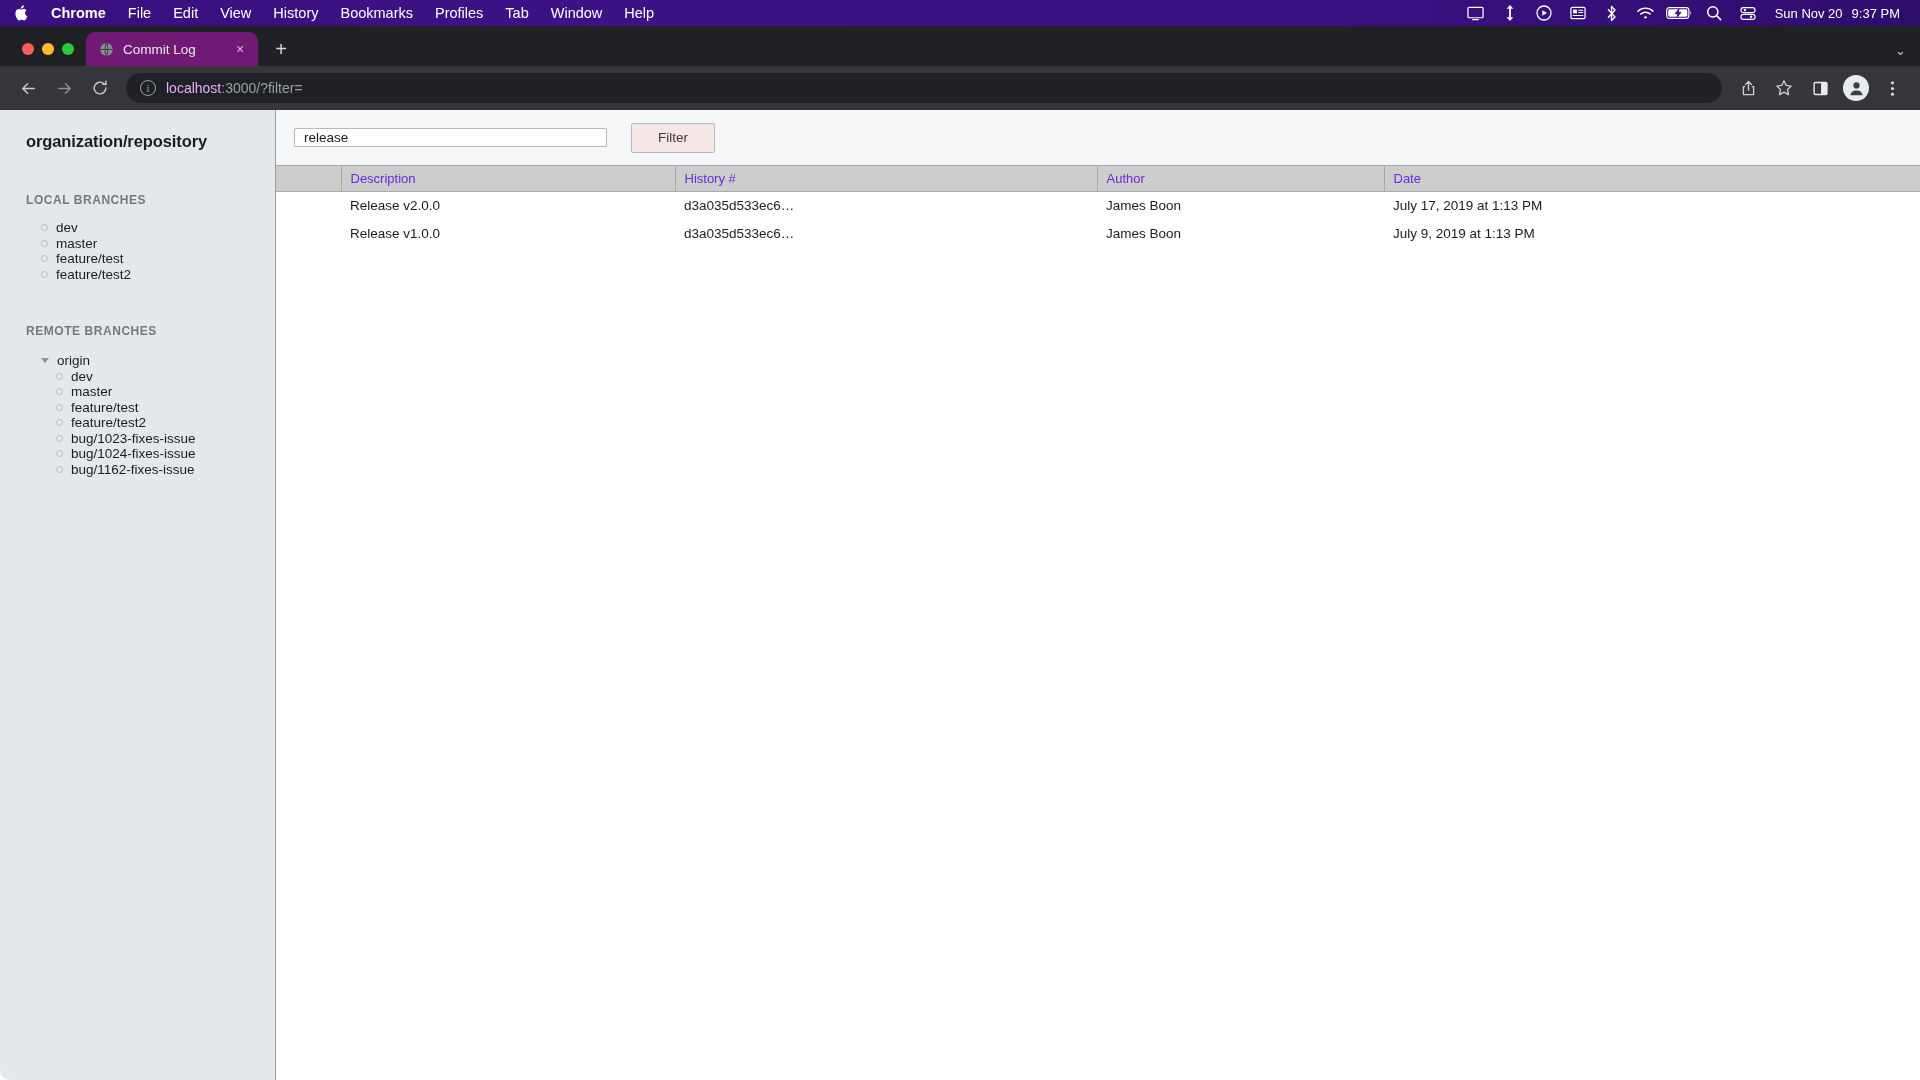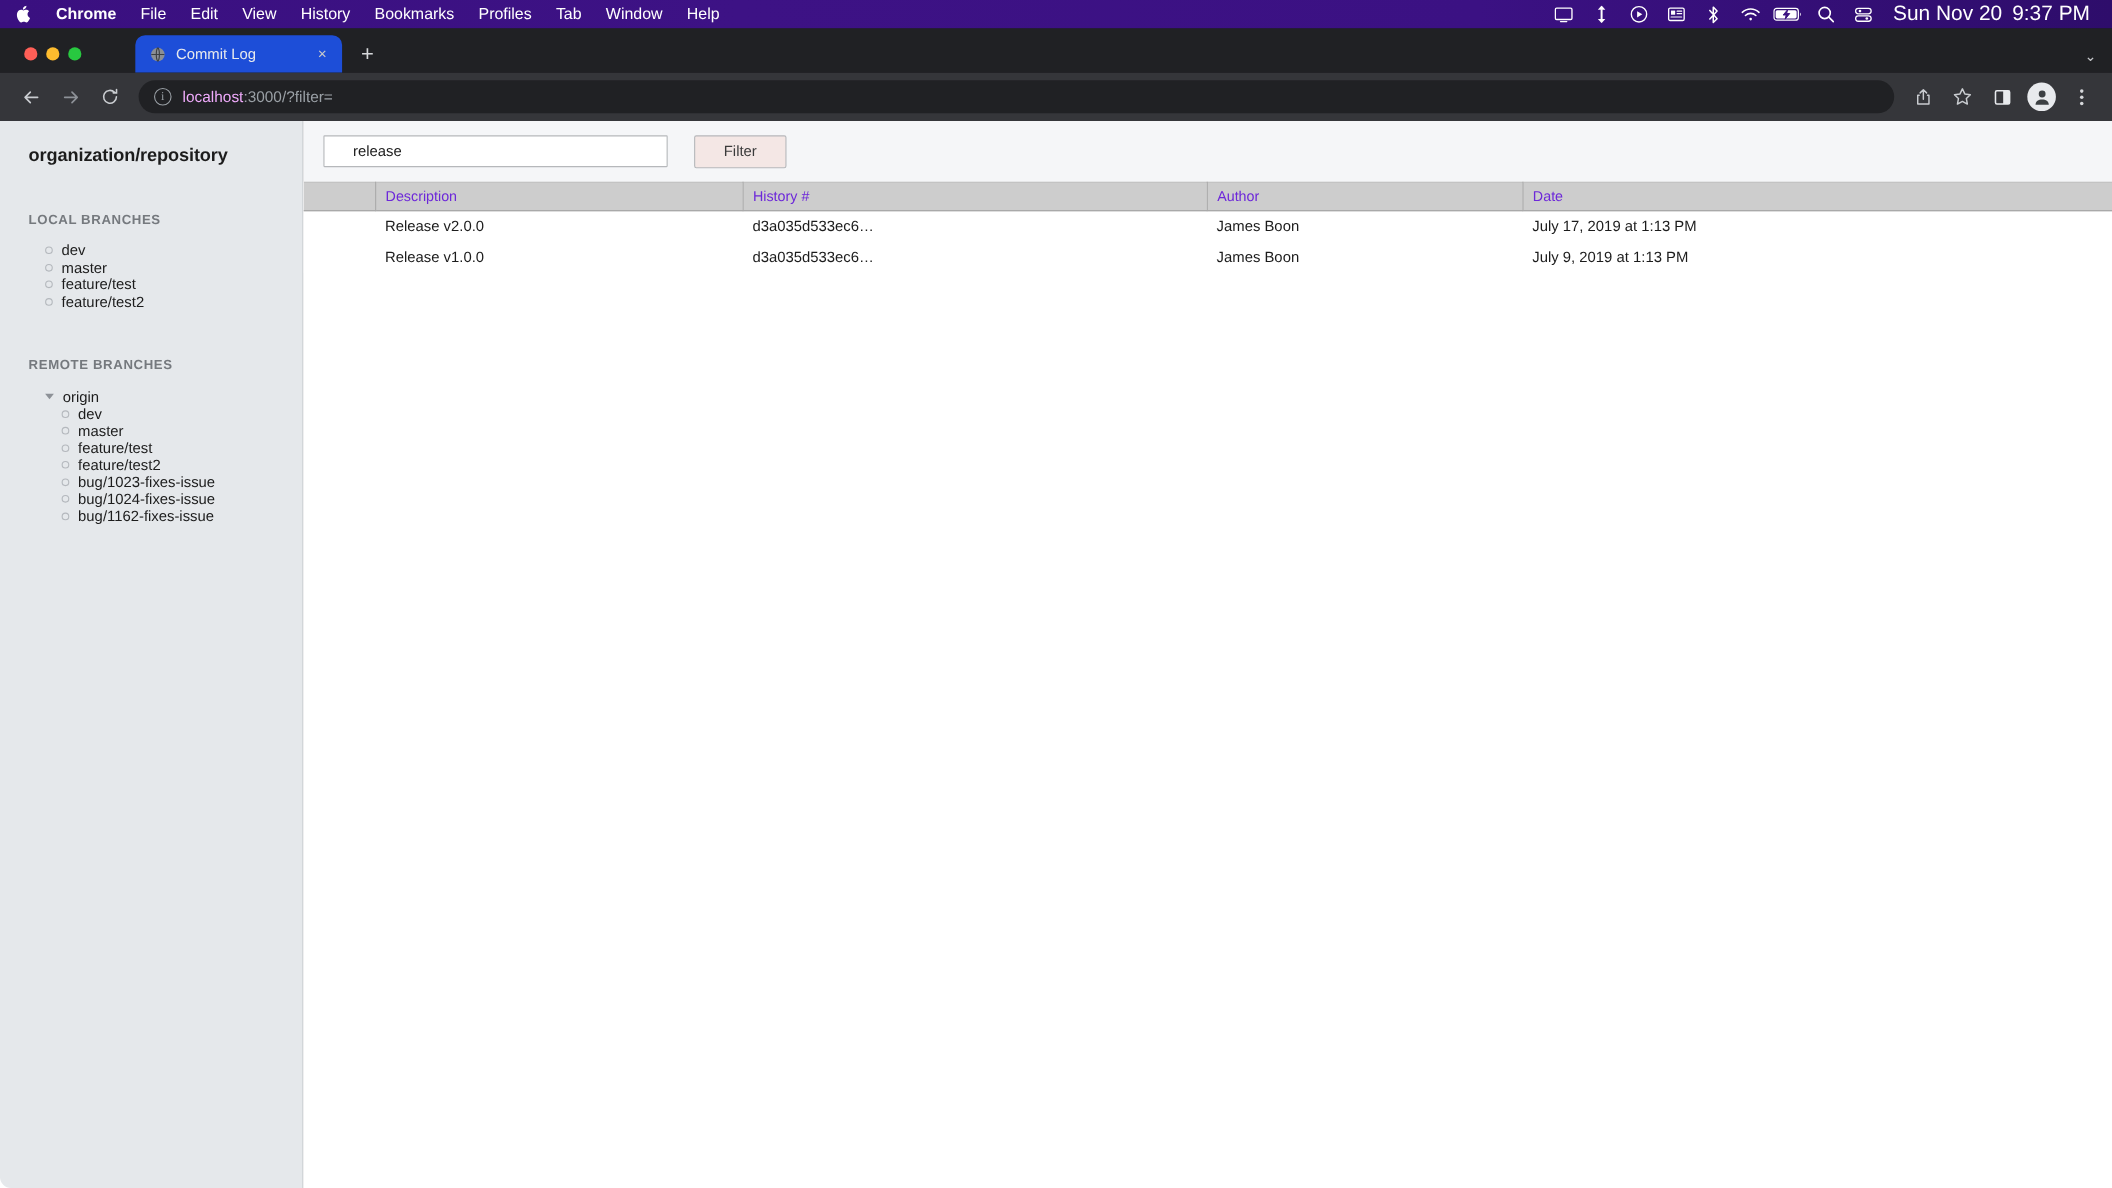--- a/index.html
+++ b/index.html
@@ -27,21 +27,21 @@
     font-size: 14.5px; padding: 0 11px; line-height: 26px; white-space: nowrap;
   }
   .mb-item.bold { font-weight: bold; }
   #menubar-right {
     margin-left: auto; display: flex; align-items: center; gap: 0px; padding-right: 12px;
   }
   .mb-icon {
     width: 34px; height: 26px; display: flex; align-items: center; justify-content: center;
   }
   .mb-clock {
-    font-size: 19px; padding: 0 8px 0 10px; white-space: nowrap;
+    font-size: 13px; padding: 0 8px 0 10px; white-space: nowrap;
   }
   .mb-clock .mb-time { margin-left: 9px; }
 
   
   #window {
     position: absolute; top: 26px; left: 0;
     width: 1920px; height: 1054px;
     background: #202124;
   }
 
@@ -57,26 +57,25 @@
     padding: 0 12px 11px 22px;
   }
   .light { width: 12px; height: 12px; border-radius: 50%; }
   .light.red { background: #ff5f57; }
   .light.yellow { background: #febc2e; }
   .light.green { background: #28c840; }
 
   #tab {
     position: relative;
     display: flex; align-items: center;
-    width: 188px; height: 34px;
-    background: #1d4ed8;
+    width: 172px; height: 34px;
+    background: #701a75;
     border-radius: 9px 9px 0 0;
     padding: 0 8px 0 12px;
     margin-bottom: 0;
-    margin-left: 37px;
   }
   .tab-favicon {
     width: 16px; height: 16px; flex: 0 0 16px; margin-right: 9px;
     display: flex; align-items: center; justify-content: center;
   }
   .tab-title {
     flex: 1; color: #e8eaed; font-size: 13.5px; white-space: nowrap;
     overflow: hidden; text-overflow: ellipsis;
   }
   .tab-close {
@@ -171,24 +170,24 @@
   }
   .origin-gap { margin-top: 15px; }
 
   
   #main { flex: 1; background: #f5f6f8; display: flex; flex-direction: column; min-width: 0; }
   #filter-bar {
     height: 55px; display: flex; align-items: center;
     padding: 0 0 0 18px; flex: 0 0 55px;
   }
   #filter-input {
-    width: 313px; height: 29px;
+    width: 313px; height: 19px;
     border: 1px solid #b6b8bb; background: #fff;
     font-size: 13.5px; color: #1c1c1c;
-    padding: 0 26px; font-family: "Liberation Sans", sans-serif;
+    padding: 0 9px; font-family: "Liberation Sans", sans-serif;
     border-radius: 1px;
   }
   #filter-button {
     margin-left: 24px;
     width: 84px; height: 30px;
     background: #f4e7e5; border: 1px solid #b6b8bb;
     font-size: 13.5px; color: #3b3b3b;
     font-family: "Liberation Sans", sans-serif;
     border-radius: 2px;
   }

